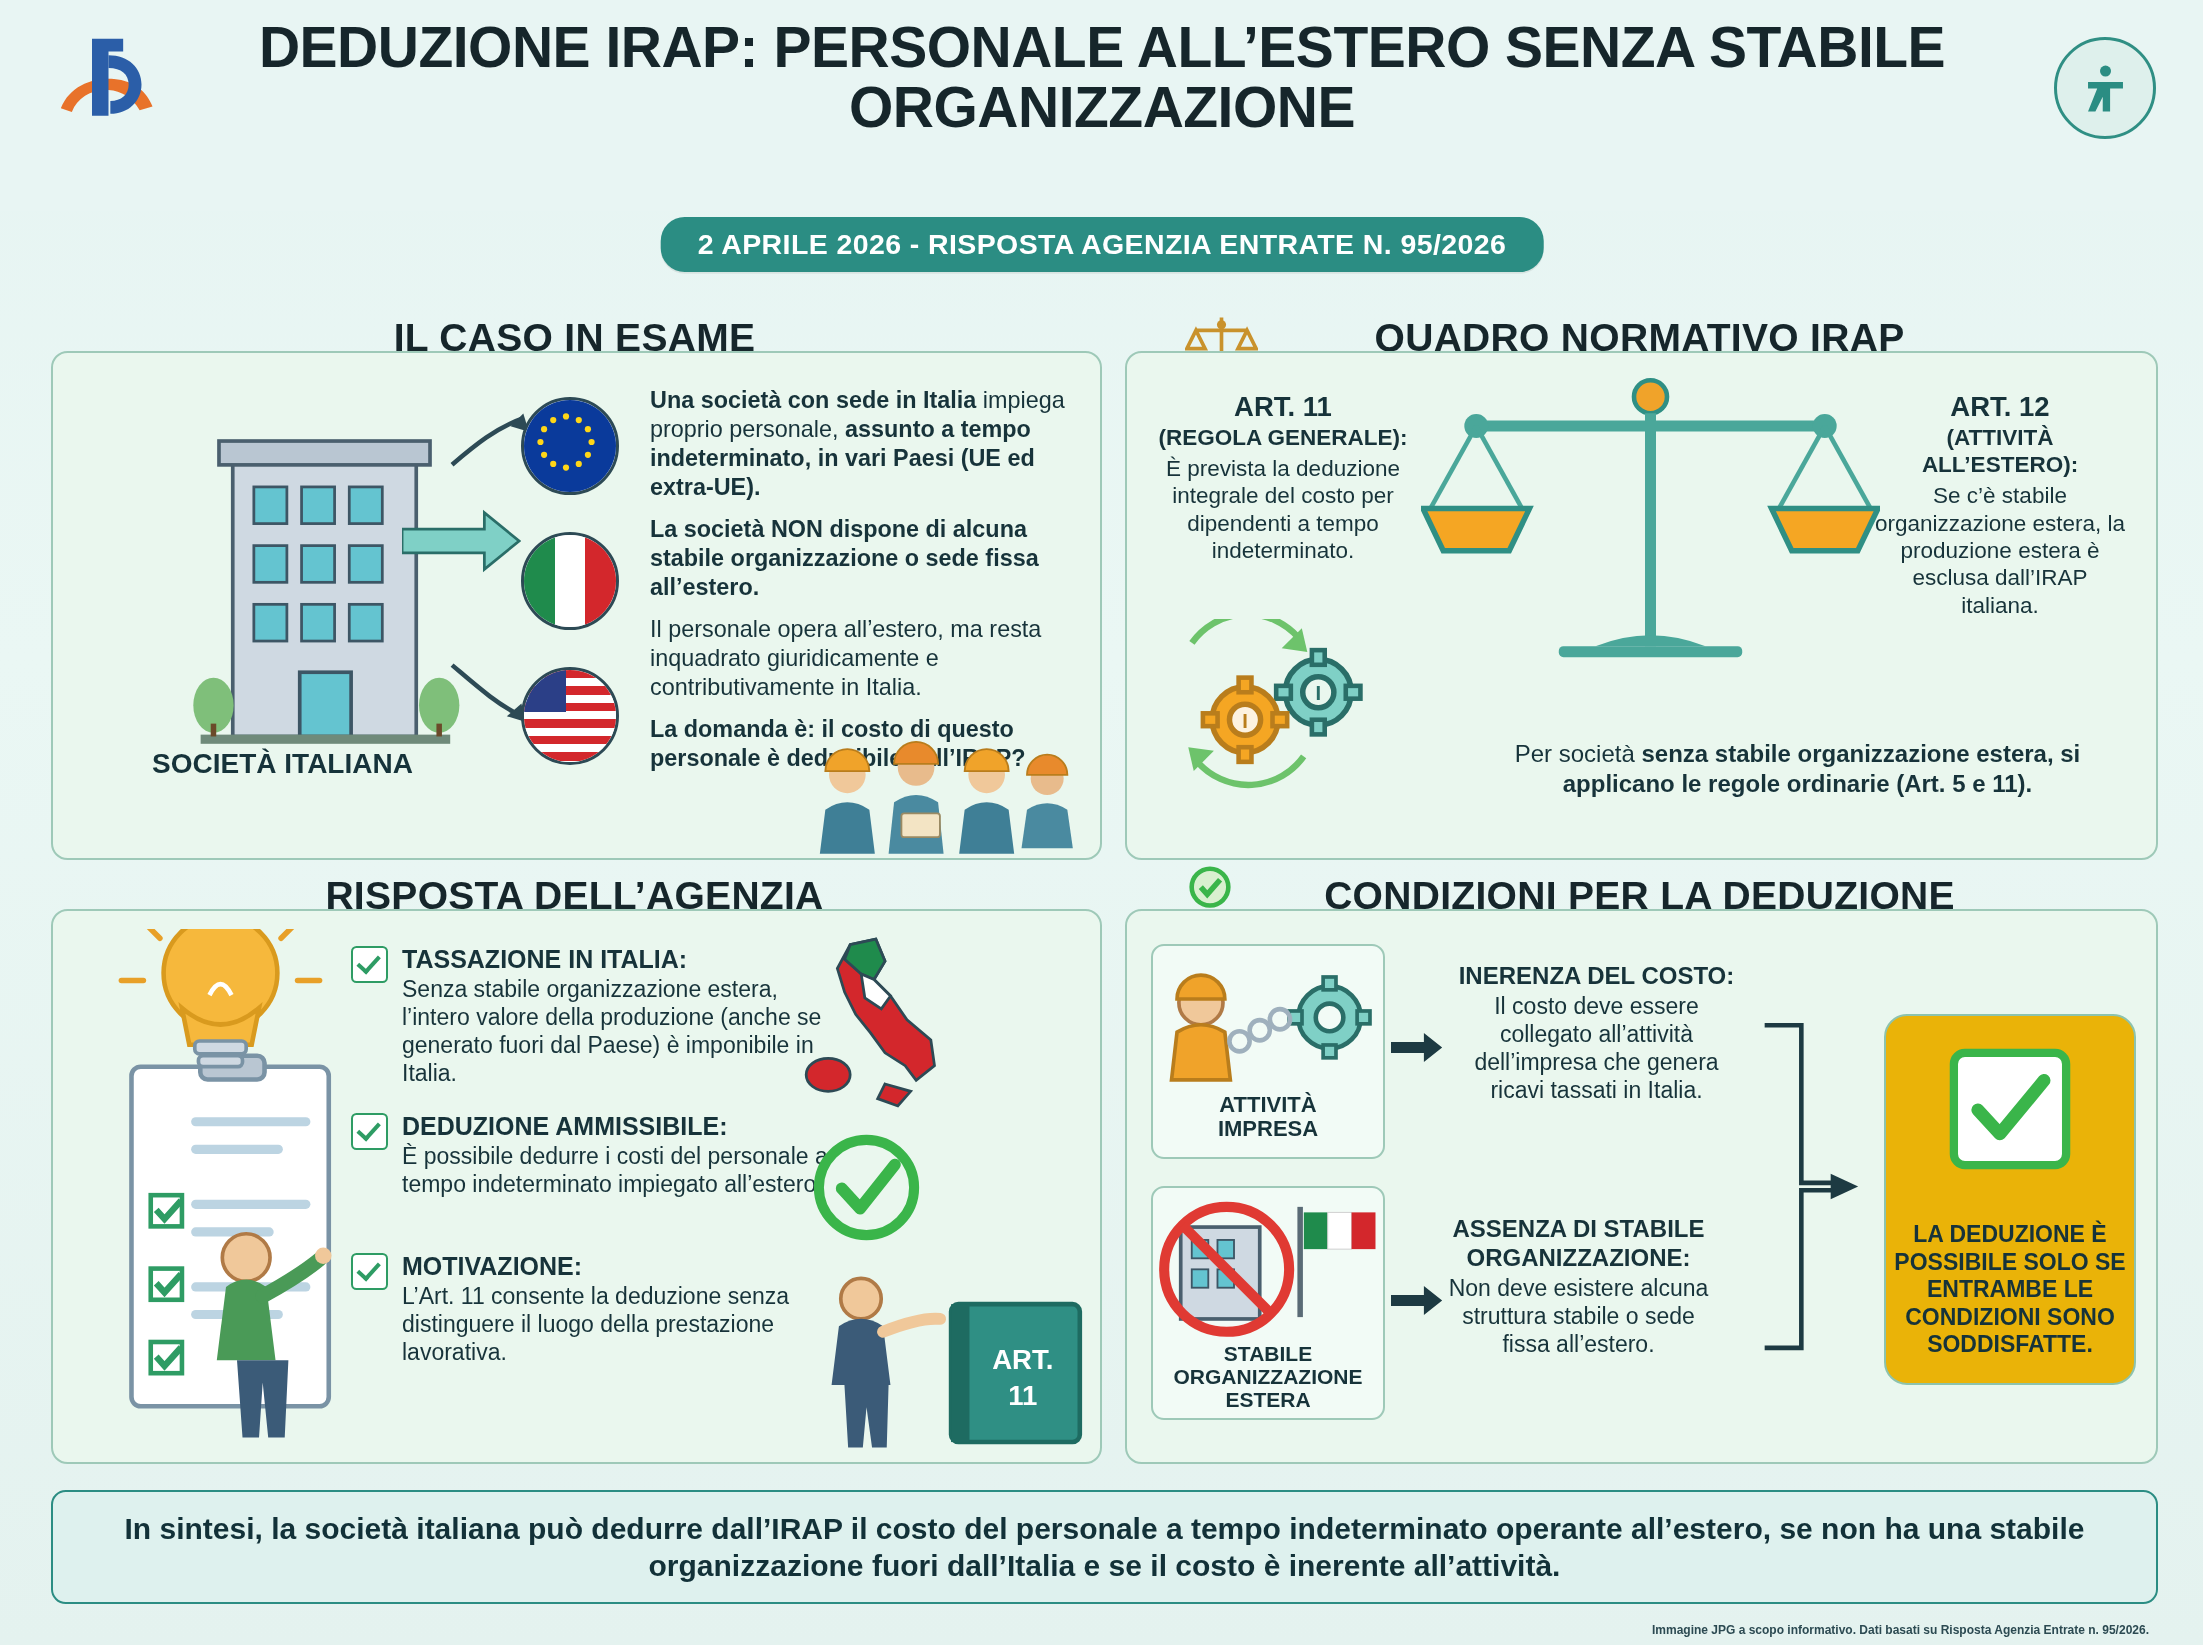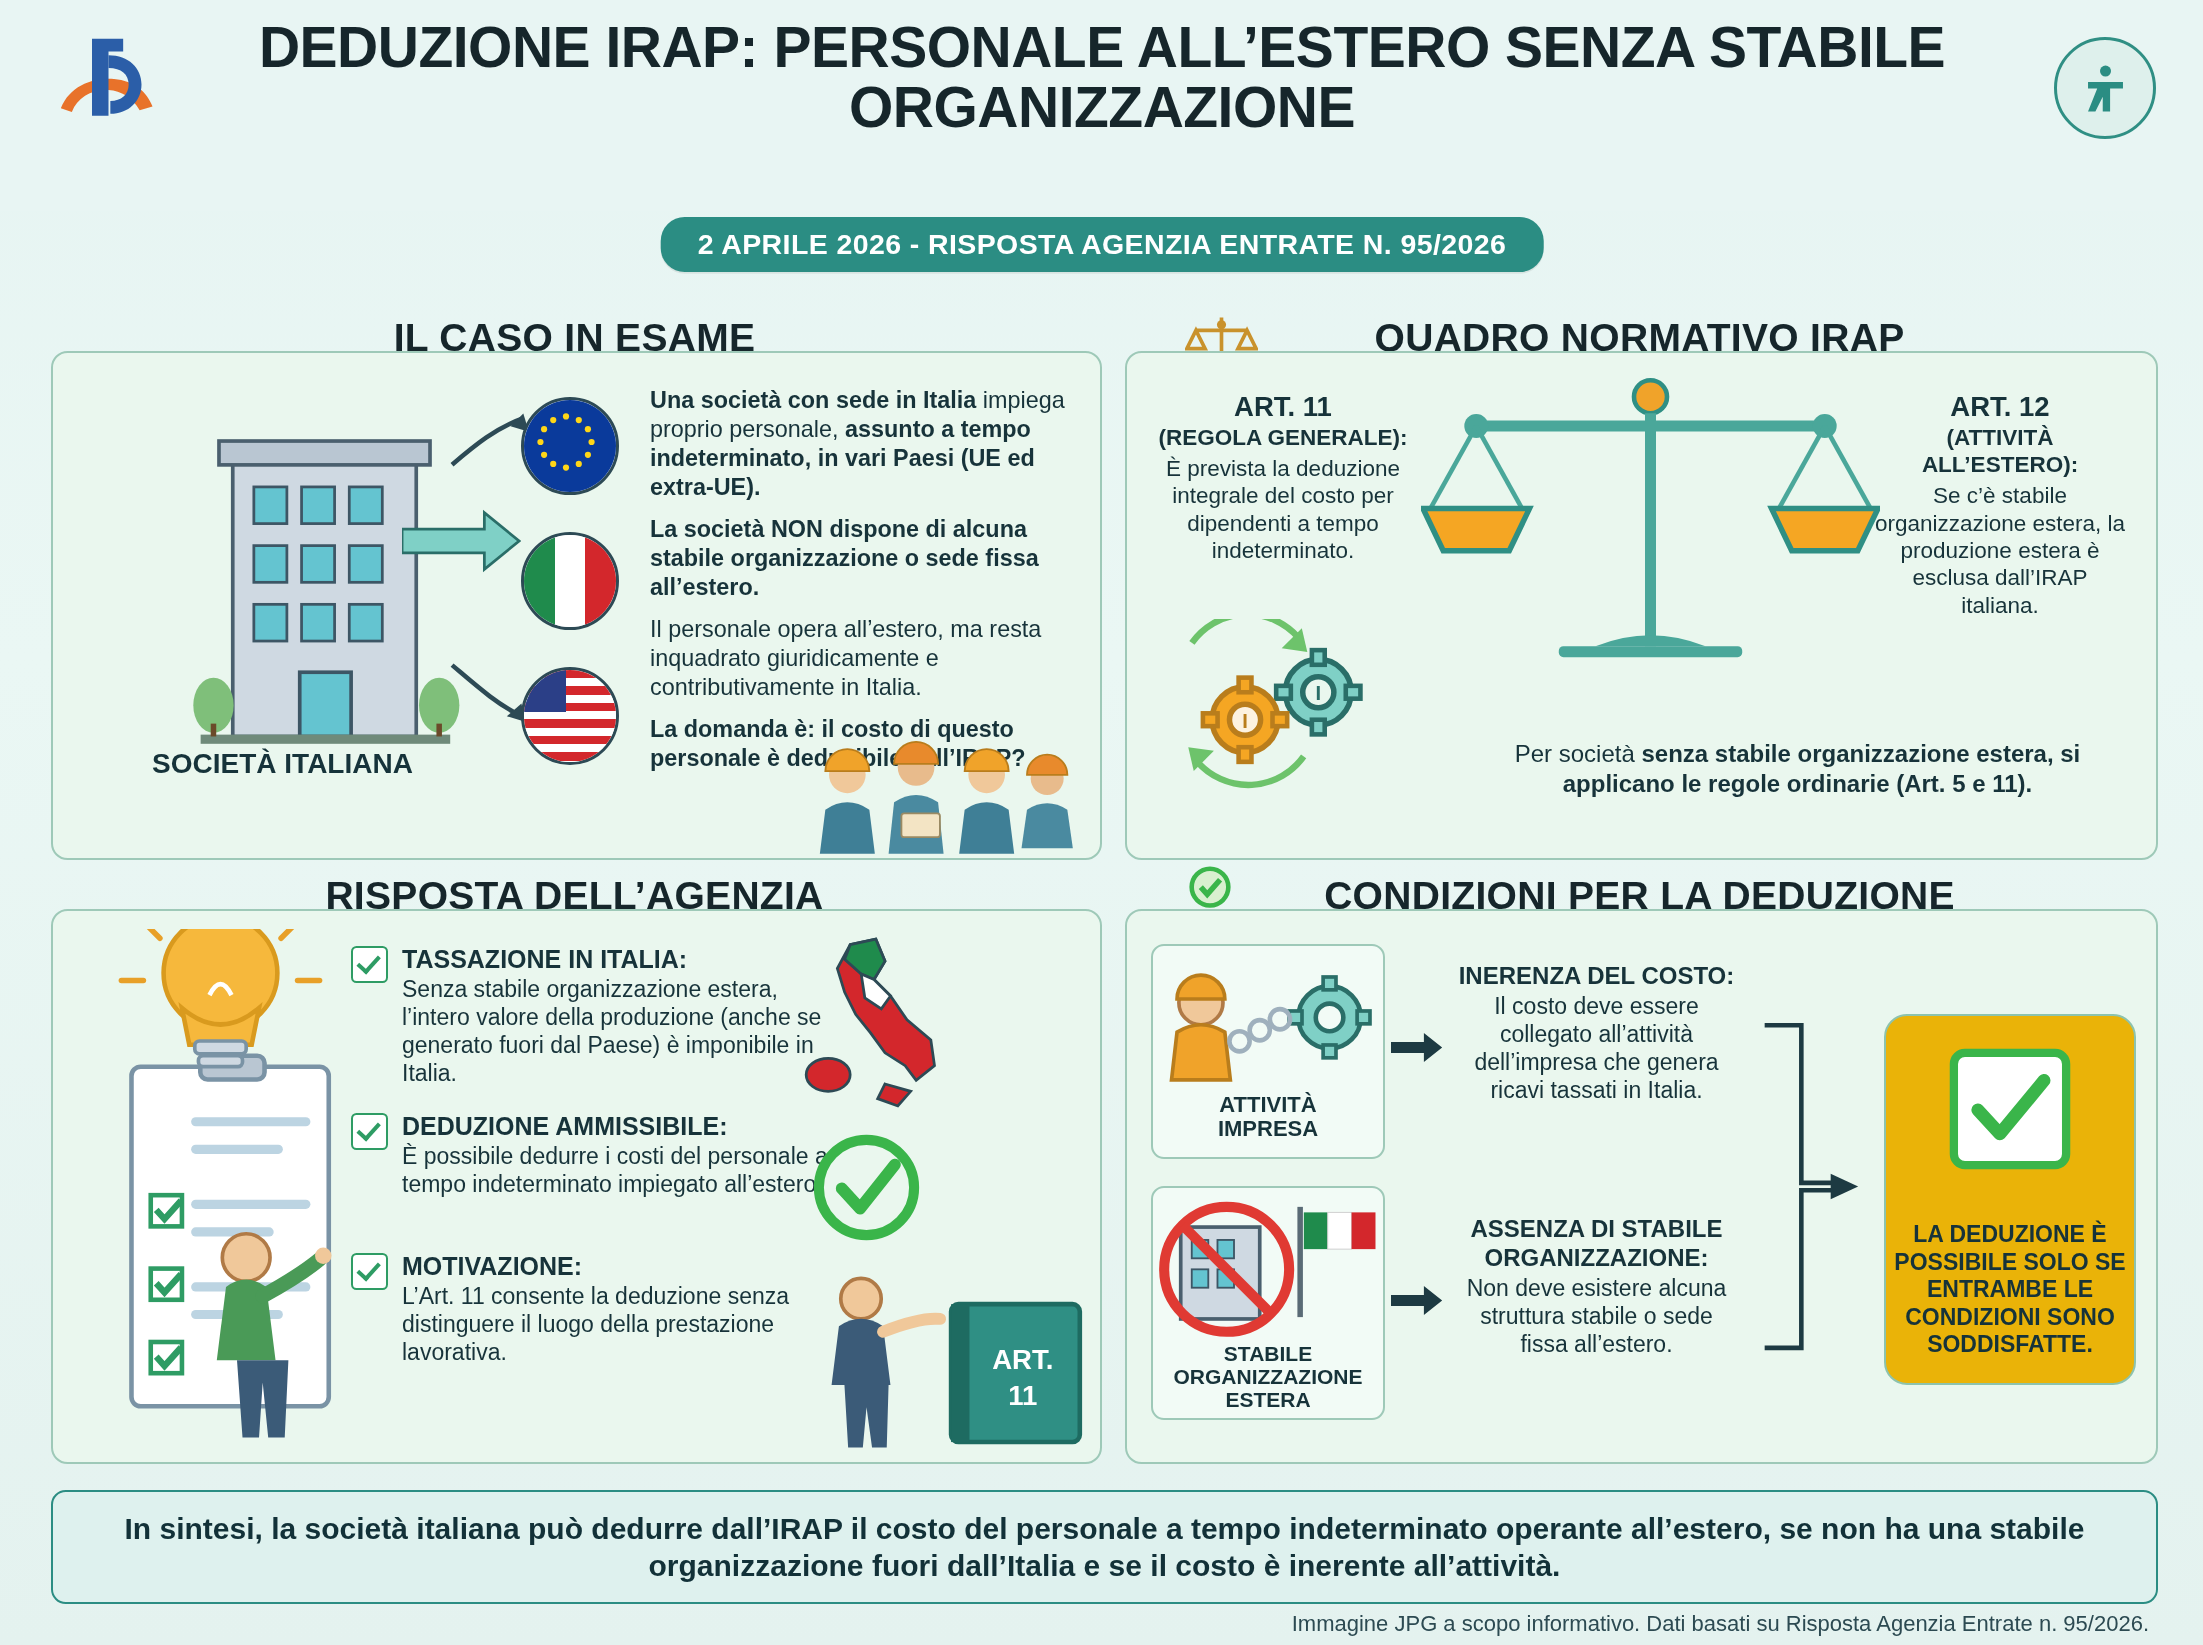--- a/index.html
+++ b/index.html
@@ -74,21 +74,21 @@
   .subcard{position:absolute;border:2.8px solid #9ec9b8;border-radius:13px;background:#f2fbf6;}
   .cond-text{position:absolute;font-size:23px;line-height:1.22;text-align:center;width:285px;}
   .cond-text .ch{font-weight:bold;font-size:24px;display:block;margin-bottom:1.8px;}
   .final-card{position:absolute;right:20px;top:103px;width:248px;height:367px;border:2.8px solid #8dc3ad;border-radius:23px;background:#eab308;}
   .final-text{position:absolute;left:0;right:0;bottom:24px;text-align:center;font-size:23px;font-weight:bold;line-height:1.2;color:#16333a;}
 
   
   .summary{position:absolute;left:51px;top:1490px;width:2103px;height:110px;border:2.8px solid #2b8d83;border-radius:14.7px;background:#def1ee;
     display:flex;align-items:center;justify-content:center;text-align:center;}
   .summary span{font-size:30px;font-weight:bold;line-height:1.24;color:#123138;padding:0 37px;}
-  .footer{position:absolute;right:55px;bottom:9.2px;font-size:22px;font-weight:normal;color:#2c4a52;}
+  .footer{position:absolute;right:55px;bottom:9.2px;font-size:12px;font-weight:bold;color:#2c4a52;}
 
   .arrow{position:absolute;}
   svg{display:block;}
 </style>
 </head>
 <body>
 
 <div class="page">
 
   <div class="header">
@@ -486,21 +486,21 @@
     <div class="arrow" style="left:264px;top:371px;">
       <svg width="53" height="37" viewBox="0 0 58 40">
           <path d="M0 14 L36 14 L36 4 L56 20 L36 36 L36 26 L0 26 Z" fill="#1d3a42"></path>
         </svg>
     </div>
 
     <div class="cond-text" style="left:327px;top:50px;">
       <span class="ch">INERENZA DEL COSTO:</span>
       <span>Il costo deve essere collegato all’attività dell’impresa che genera ricavi tassati in Italia.</span>
     </div>
-    <div class="cond-text" style="left:327px;top:303px;">
+    <div class="cond-text" style="left:309px;top:303px;">
       <span class="ch">ASSENZA DI STABILE ORGANIZZAZIONE:</span>
       <span>Non deve esistere alcuna struttura stabile o sede fissa all’estero.</span>
     </div>
 
     <div class="arrow" style="left:634px;top:110px;">
       <svg width="110" height="331" viewBox="0 0 120 360">
         <path d="M4 4 L44 4 L44 176 L78 176" stroke="#1d3a42" stroke-width="5" fill="none"></path>
         <path d="M4 356 L44 356 L44 184 L78 184" stroke="#1d3a42" stroke-width="5" fill="none"></path>
         <path d="M76 166 L106 180 L76 194 Z" fill="#1d3a42"></path>
       </svg>

